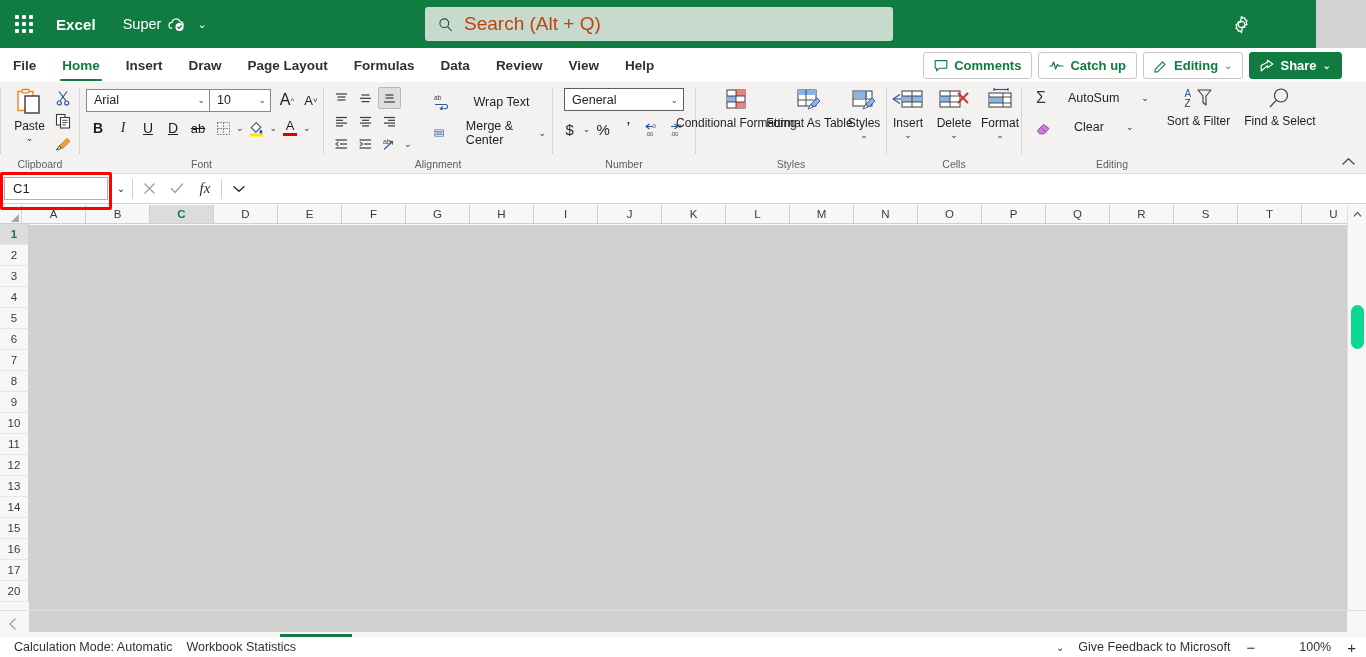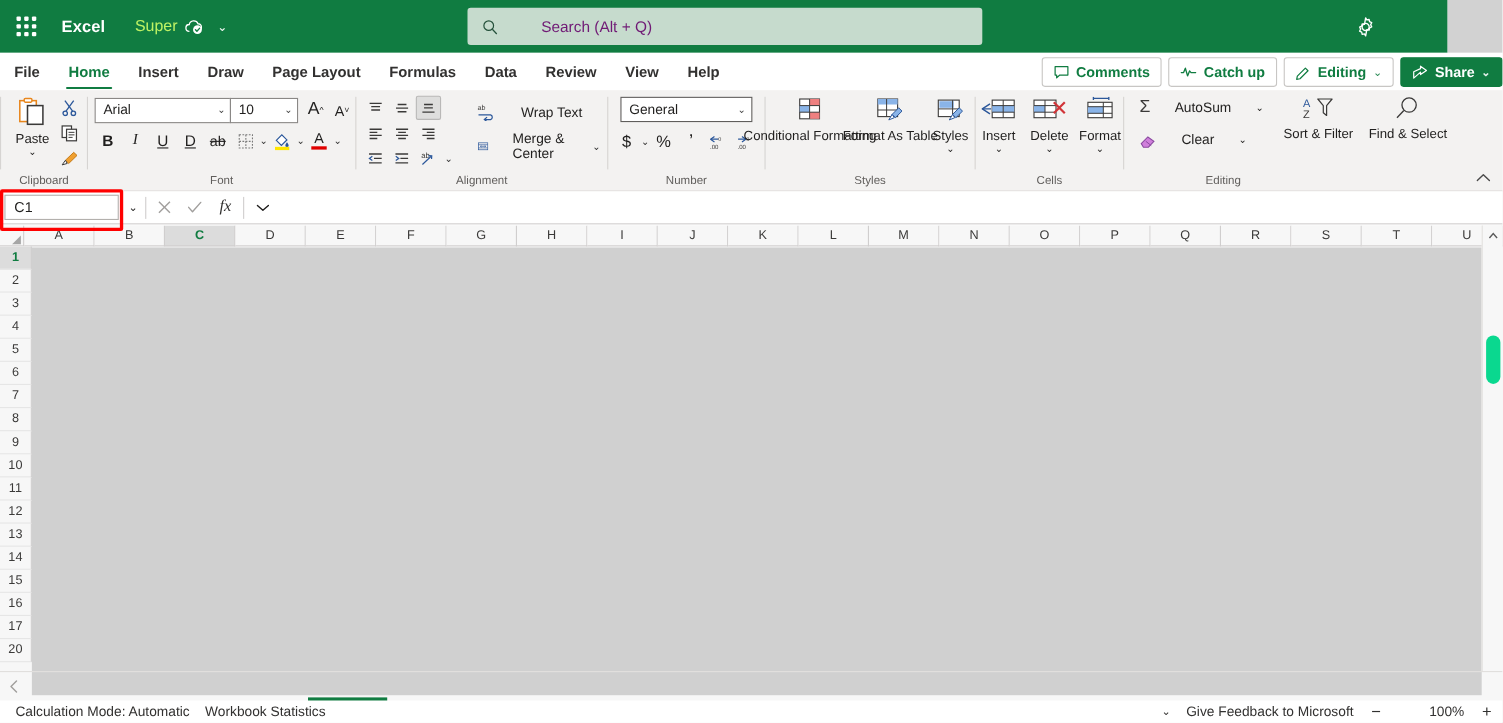--- a/index.html
+++ b/index.html
@@ -25,35 +25,35 @@
     width: 48px; height: 48px; display: flex; align-items: center; justify-content: center;
     cursor: pointer;
   }
   .waffle-grid { display: grid; grid-template-columns: repeat(3,4px); grid-gap: 3px; }
   .waffle-grid i { width: 4px; height: 4px; background: #fff; display: block; border-radius: 1px; }
   .app-name {
     color: #fff; font-size: 15px; font-weight: bold; margin-left: 8px; cursor: pointer;
     letter-spacing: .1px;
   }
   .doc-title {
-    color: #bef264; font-size: 14.5px; margin-left: 27px; cursor: pointer;
+    color: #ffffff; font-size: 14.5px; margin-left: 27px; cursor: pointer;
   }
   .cloud-ico { margin-left: 7px; display: inline-flex; vertical-align: -3px; cursor: pointer; }
   .title-chev { color: #fff; font-size: 11px; margin-left: 12px; cursor: pointer; opacity: .95; }
 
   .searchwrap {
     position: absolute; left: 425px; top: 7px; width: 468px; height: 34px;
   }
   .searchbox {
     width: 100%; height: 100%;
     background: #c6dbcd; border: none; border-radius: 3px;
     display: flex; align-items: center; padding-left: 13px; cursor: text;
   }
   .searchbox .s-ico { margin-right: 11px; display: flex; }
-  .searchbox .s-ph { color: #701a75; font-size: 14px; margin-left: 28px; }
+  .searchbox .s-ph { color: #c2410c; font-size: 19px; }
 
   .gear-btn {
     position: absolute; right: 50px; top: 0; width: 50px; height: 48px;
     display: flex; align-items: center; justify-content: center; cursor: pointer;
   }
 
   
   .tabstrip {
     position: absolute; top: 48px; left: 0; width: 1366px; height: 34px;
     background: #fff; display: flex; align-items: center;
@@ -61,21 +61,21 @@
   .tab {
     position: relative; height: 34px; padding: 0 13px;
     display: flex; align-items: center; justify-content: center;
     font-size: 13.5px; color: #323130; cursor: pointer; white-space: nowrap; font-weight: bold;
   }
   .tab.active { font-weight: bold; color: #107C41; }
   .tab.active::after {
     content: ""; position: absolute; left: 11px; right: 11px; bottom: 1px;
     height: 2.5px; background: #107C41; border-radius: 2px;
   }
-  .tab-right { position: absolute; right: 0; top: 4px; display: flex; align-items: center; gap: 6px; }
+  .tab-right { position: absolute; right: 24px; top: 4px; display: flex; align-items: center; gap: 6px; }
   .rbtn {
     height: 27px; padding: 0 10px; border: 1px solid #c8c6c4; background: #fff;
     border-radius: 3px; display: flex; align-items: center; gap: 6px;
     font-size: 13px; color: #107C41; cursor: pointer; white-space: nowrap;
   }
   .rbtn.primary { background: #107C41; color: #fff; border-color: #107C41; font-weight: bold; }
   .rbtn .lbl { font-weight: bold; }
   .mini-chev { font-size: 10px; opacity: .9; }
 
   

